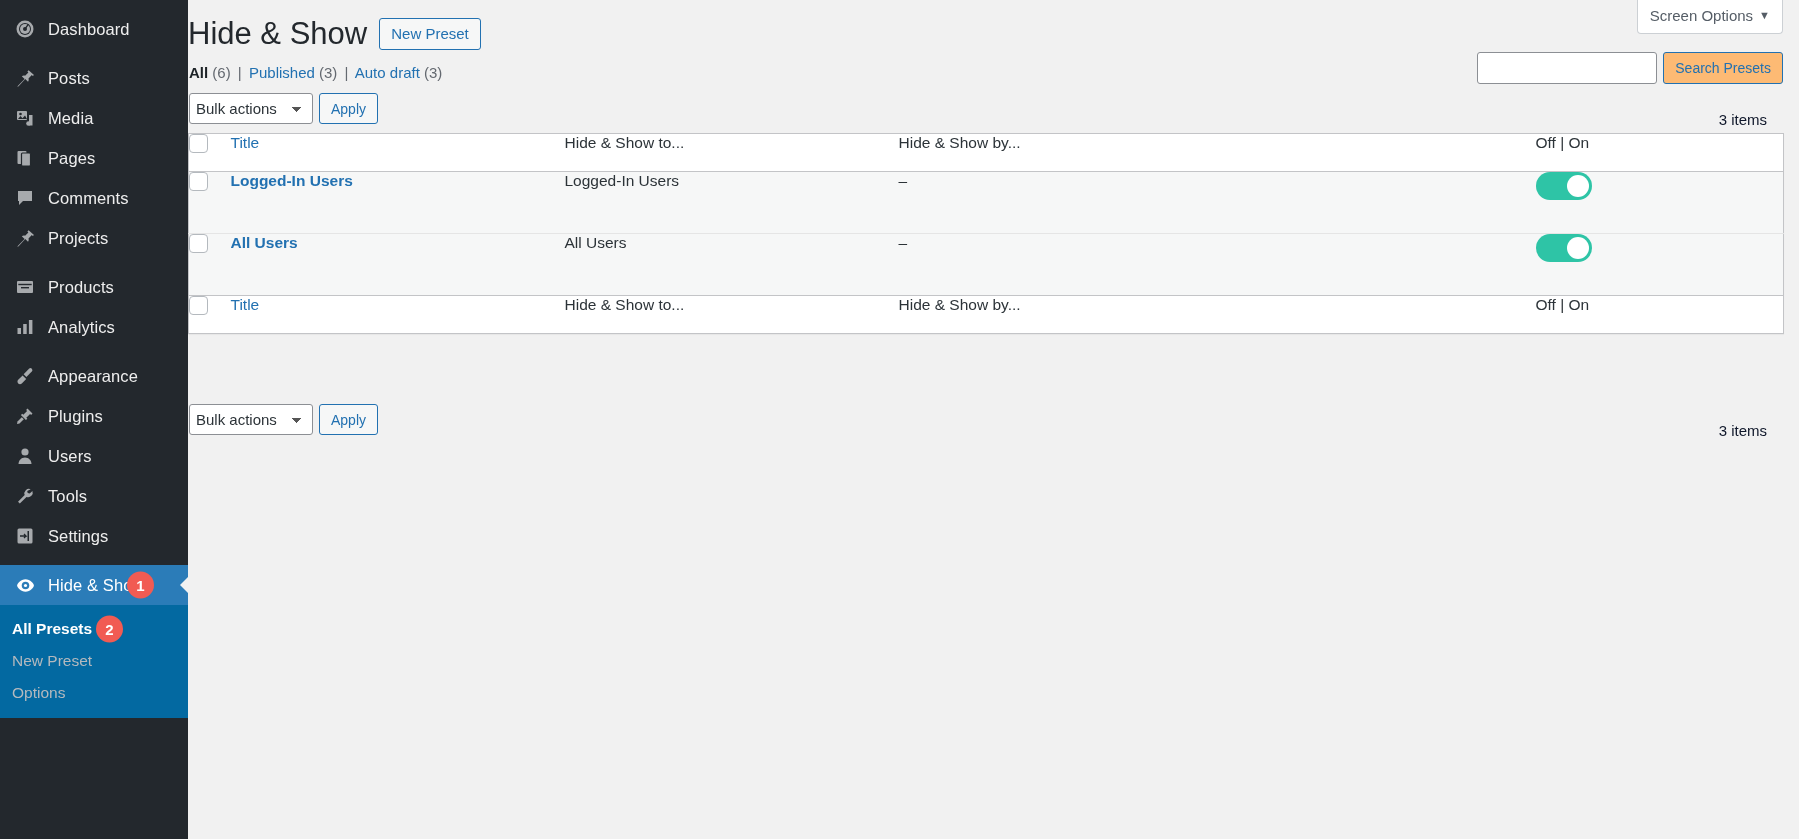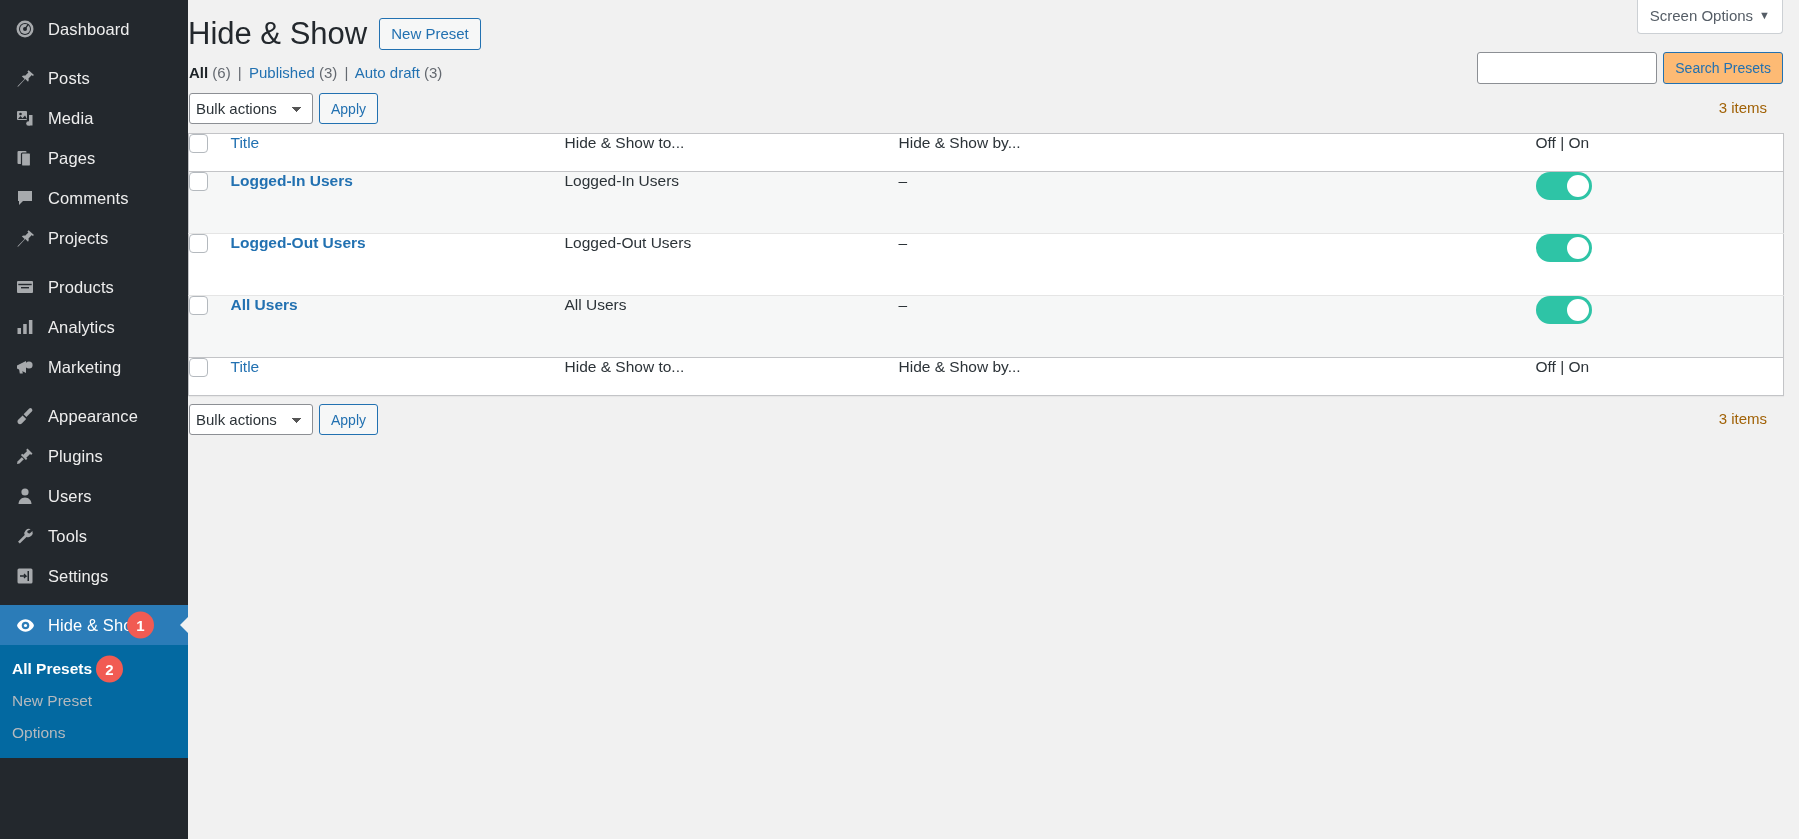--- a/index.html
+++ b/index.html
@@ -198,23 +198,23 @@
     font-size: 14px;
     color:#2271b1;
     background:#f6f7f7;
     border:1px solid #2271b1;
     border-radius:3px;
     padding: 6px 11px;
     cursor:pointer;
     font-family: "Liberation Sans", sans-serif;
   }
   .displaying-num {
-    position:absolute; right: 16px; top: 6px;
+    position:absolute; right: 16px; top: 18px;
     font-size: 15px;
-    color:#a16207;
+    color:#0f172a;
   }
 
   
   #presets-table {
     position:absolute; left:0; top: 133px;
     width: 1595px;
     border: 1px solid #c3c4c7;
     background:#fff;
     border-collapse: collapse;
     table-layout: fixed;
@@ -374,30 +374,20 @@
     </div>
     <div class="menu-item">
       <span class="mi-icon">
         <svg width="20" height="20" viewBox="0 0 20 20" fill="#a7aaad">
             <rect x="2.5" y="11" width="3.5" height="6"></rect>
             <rect x="8.2" y="7" width="3.5" height="10"></rect>
             <rect x="13.9" y="3" width="3.5" height="14"></rect>
           </svg>
       </span>
       <span class="mi-label">Analytics</span>
-    </div>
-    <div class="menu-item">
-      <span class="mi-icon">
-        <svg width="20" height="20" viewBox="0 0 20 20" fill="#a7aaad">
-            <path d="M2 8.5l9-4.5v12l-9-4.5z"></path>
-            <circle cx="14" cy="8" r="3.6"></circle>
-            <path d="M4 11.5h3l.8 5H4.8z"></path>
-          </svg>
-      </span>
-      <span class="mi-label">Marketing</span>
     </div>
   </div>
 
   <div class="menu-sep"></div>
 
   <div class="menu-group">
     <div class="menu-item">
       <span class="mi-icon">
         <svg width="20" height="20" viewBox="0 0 20 20" fill="#a7aaad">
             <path d="M16.8 2.8a2 2 0 00-2.8 0l-5.4 5.4 2.8 2.8 5.4-5.4a2 2 0 000-2.8z"></path>
@@ -536,33 +526,20 @@
         </td>
         <td class="col-title">
           <a>Logged-In Users</a>
         </td>
         <td class="col-to">Logged-In Users</td>
         <td class="col-by">–</td>
         <td class="col-onoff">
           <span class="switch"><span class="knob"></span></span>
         </td>
       </tr>
-      <tr>
-        <td class="col-cb">
-          <span class="cb"></span>
-        </td>
-        <td class="col-title">
-          <a>Logged-Out Users</a>
-        </td>
-        <td class="col-to">Logged-Out Users</td>
-        <td class="col-by">–</td>
-        <td class="col-onoff">
-          <span class="switch"><span class="knob"></span></span>
-        </td>
-      </tr>
       <tr class="alt">
         <td class="col-cb">
           <span class="cb"></span>
         </td>
         <td class="col-title">
           <a>All Users</a>
         </td>
         <td class="col-to">All Users</td>
         <td class="col-by">–</td>
         <td class="col-onoff">

